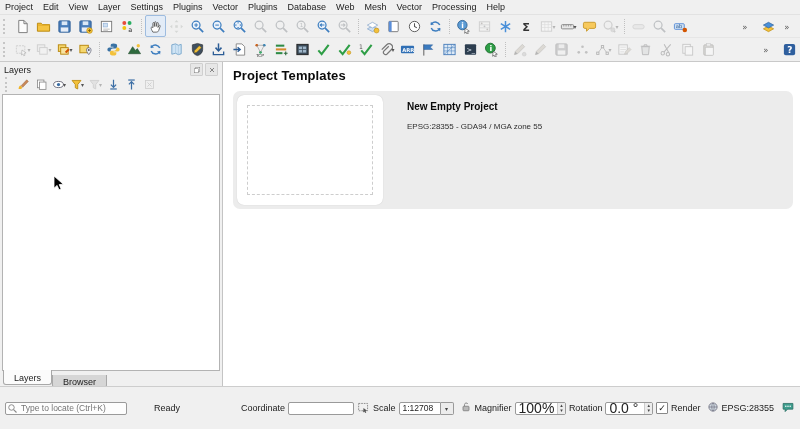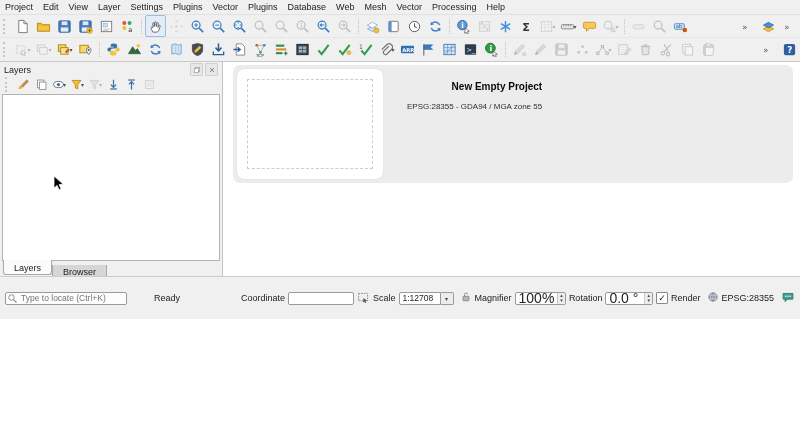--- a/index.html
+++ b/index.html
@@ -1,17 +1,17 @@
 <!DOCTYPE html>
 <html><head>
 <meta charset="utf-8">
 <style>
   html,body{margin:0;padding:0;background:#fff;font-family:"Liberation Sans",sans-serif;}
   svg text{font-family:"DejaVu Sans",sans-serif;}
-  .app{width:800px;height:319px;background:#7dd3fc;position:relative;overflow:hidden;display:flex;flex-direction:column;}
+  .app{width:800px;height:429px;background:#7dd3fc;position:relative;overflow:hidden;display:flex;flex-direction:column;}
   
   .menubar{height:14px;display:flex;align-items:center;background:#f0f0f0;border-bottom:1px solid #e2e2e2;font-size:9px;color:#222;flex:none;}
   .menu-item{padding:1px 5px;cursor:default;white-space:nowrap;}
   
   .toolbar{display:flex;align-items:center;height:22px;background:#f0f0f0;padding-left:1px;flex:none;}
   #tb1{border-bottom:1px solid #e6e6e6;}
   #tb2{height:23px;border-bottom:1px solid #c9c9c9;}
   .grip{width:4px;height:15px;border-left:2px dotted #c6c6c6;margin:0 3px 0 2px;}
   .vsep{width:0;height:15px;border-left:1px dotted #c0c0c0;margin:0 3px;}
   .tbtn{width:19px;height:20px;display:inline-flex;align-items:center;justify-content:center;border:1px solid transparent;border-radius:2px;flex:none;}
@@ -34,21 +34,21 @@
   .panel-tabs{height:15px;display:flex;align-items:stretch;padding-left:3px;}
   .tab{font-size:9px;padding:1px 10px 0 10px;border:1px solid #a8a8a8;border-top:none;border-radius:0 0 3px 3px;color:#222;display:flex;align-items:center;}
   .tab.active{background:#fbfbfb;position:relative;top:-1px;padding-top:2px;}
   .tab.inactive{background:#d6d6d6;height:11px;margin-top:4px;}
   
   .main{flex:1;background:#fff;border-left:1px solid #c4c4c4;padding:3px 8px 0 10px;overflow:hidden;position:relative;}
   .main h1{font-size:13px;margin:3px 0 8px 0;color:#0a0a0a;letter-spacing:.1px;}
   .tpl-row{background:#ececec;border-radius:7px;height:118px;display:flex;align-items:flex-start;width:560px;}
   .thumb{width:146px;height:110px;background:#fff;border-radius:7px;margin:4px;position:relative;box-shadow:0 0 1px rgba(0,0,0,.2);}
   .thumb-dashed{position:absolute;left:10px;top:10px;right:10px;bottom:10px;border:1px dashed #cdcdcd;}
-  .tpl-text{padding:16px 0 0 20px;text-align:right;}
+  .tpl-text{padding:10px 0 0 20px;}
   .tpl-title{font-size:10px;font-weight:bold;color:#0a0a0a;}
   .tpl-sub{font-size:8px;color:#2e2e2e;margin-top:10px;}
   
   .statusbar{height:18px;background:#f0f0f0;border-top:1px solid #cdcdcd;display:flex;align-items:center;font-size:9px;color:#222;padding:12px 5px;gap:3px;flex:none;}
   .locator{position:relative;width:122px;height:13px;flex:none;}
   .locator input{width:100%;height:100%;border:1px solid #9a9a9a;border-radius:2px;font-size:8.5px;padding:0 2px 0 15px;box-sizing:border-box;color:#555;background:#fdfdfd;font-family:"Liberation Sans",sans-serif;}
   .locator .sic{position:absolute;left:2px;top:1px;}
   .sb-label{white-space:nowrap;}
   .sb-input{height:13px;border:1px solid #9a9a9a;background:#fff;border-radius:2px;box-sizing:border-box;}
   .coord-input{width:66px;}
@@ -787,20 +787,21 @@
             </svg>
         </span>
       </div>
       <div class="panel-tabs" id="ptabs">
           <span class="tab active">Layers</span>
           <span class="tab inactive">Browser</span>
         </div>
     </div>
 
     <div class="main">
+      <h1>Project Templates</h1>
       <div id="templates">
           <div class="tpl-row">
             <div class="thumb">
               <div class="thumb-dashed"></div>
             </div>
             <div class="tpl-text">
               <div class="tpl-title">New Empty Project</div>
               <div class="tpl-sub">EPSG:28355 - GDA94 / MGA zone 55</div>
             </div>
           </div>

